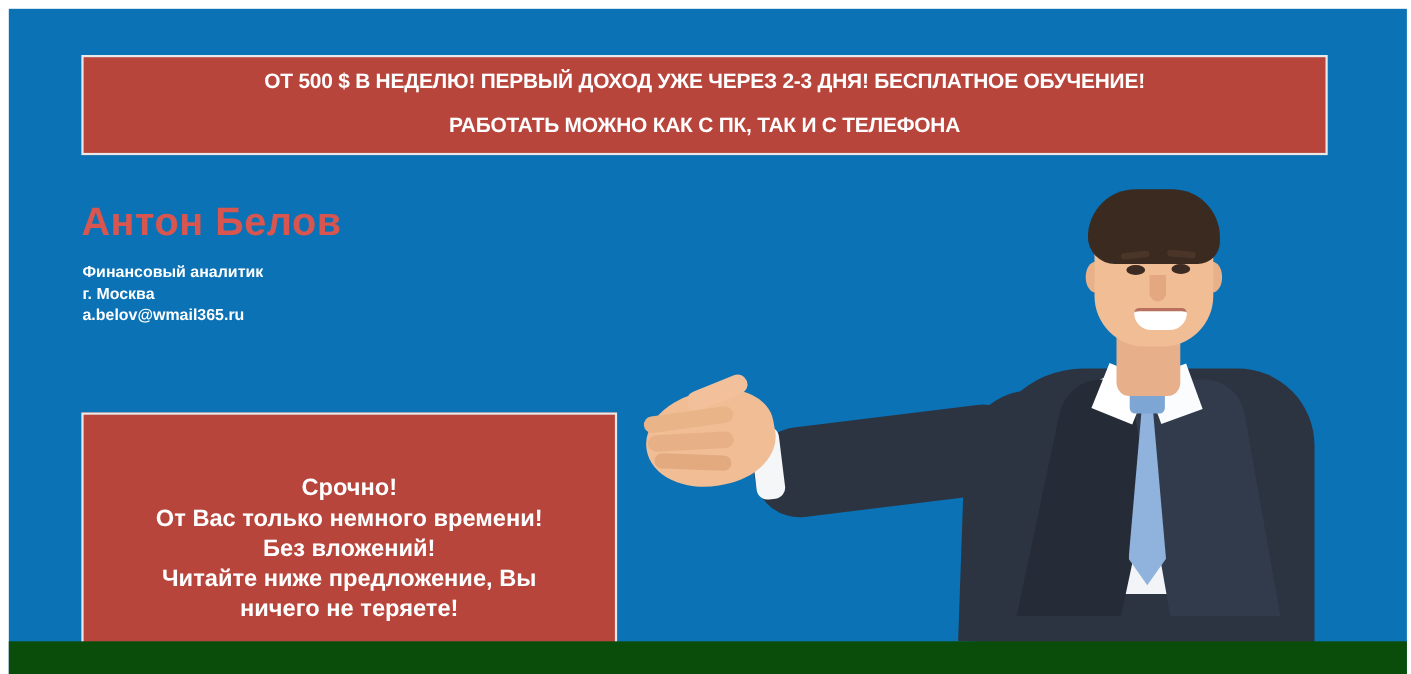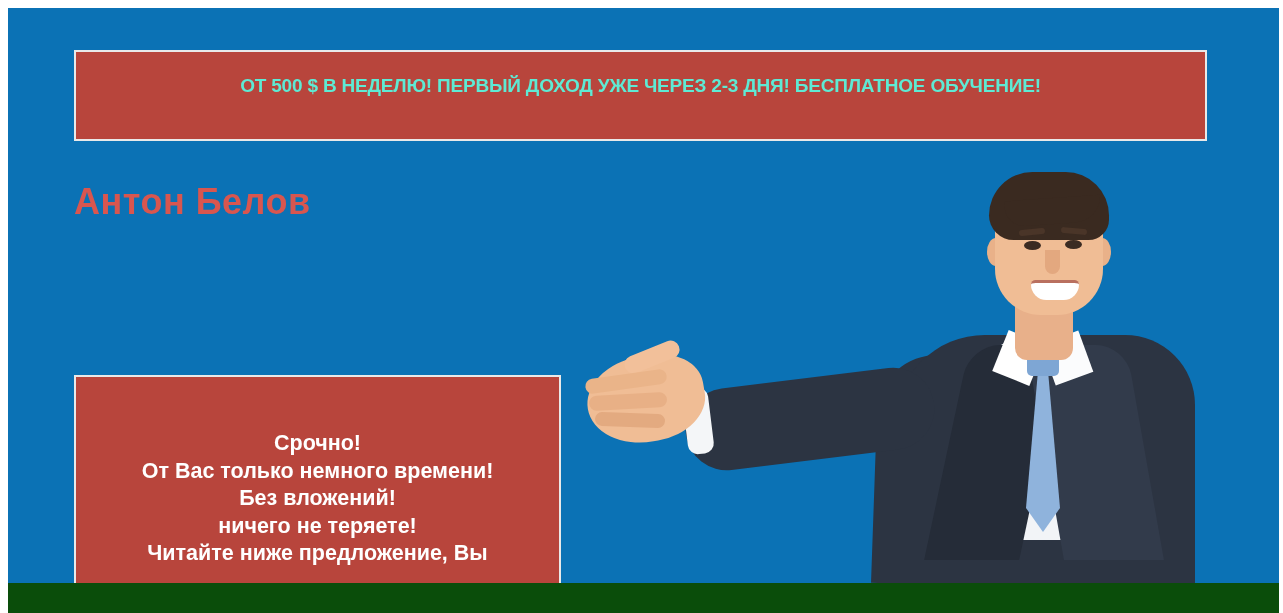--- a/index.html
+++ b/index.html
@@ -57,21 +57,21 @@
     height: 91px;
     background: #b8453c;
     border: 2px solid #e9e9e9;
     box-sizing: border-box;
     display: flex;
     flex-direction: column;
     align-items: center;
     justify-content: center;
   }
   .top-banner .line {
-    color: #5eead4;
+    color: #ffffff;
     font-weight: bold;
     font-size: 19px;
     letter-spacing: -0.2px;
     text-align: center;
     line-height: 1.1;
     white-space: nowrap;
   }
   .top-banner .line1 { margin-bottom: 19px; }
 
   
@@ -322,30 +322,36 @@
 <body>
 
 <div class="page">
 
   <div class="edge-top"></div>
   <div class="edge-left"></div>
   <div class="edge-right"></div>
 
   <div class="top-banner">
     <div class="line line1">ОТ 500 $ В НЕДЕЛЮ! ПЕРВЫЙ ДОХОД УЖЕ ЧЕРЕЗ 2-3 ДНЯ! БЕСПЛАТНОЕ ОБУЧЕНИЕ!</div>
+    <div class="line line2">РАБОТАТЬ МОЖНО КАК С ПК, ТАК И С ТЕЛЕФОНА</div>
   </div>
 
   <div class="name-title">Антон Белов</div>
+  <div class="name-sub">
+    <div>Финансовый аналитик</div>
+    <div>г. Москва</div>
+    <div>a.belov@wmail365.ru</div>
+  </div>
 
   <div class="callout">
     <div class="cline">Срочно!</div>
     <div class="cline">От Вас только немного времени!</div>
     <div class="cline">Без вложений!</div>
+    <div class="cline">Читайте ниже предложение, Вы</div>
     <div class="cline">ничего не теряете!</div>
-    <div class="cline">Читайте ниже предложение, Вы</div>
   </div>
 
   <div class="photo">
     <div class="suit-shoulder-l"></div>
     <div class="suit"></div>
     <div class="shirt"></div>
     <div class="lapel-l"></div>
     <div class="lapel-r"></div>
     <div class="collar-l"></div>
     <div class="collar-r"></div>

